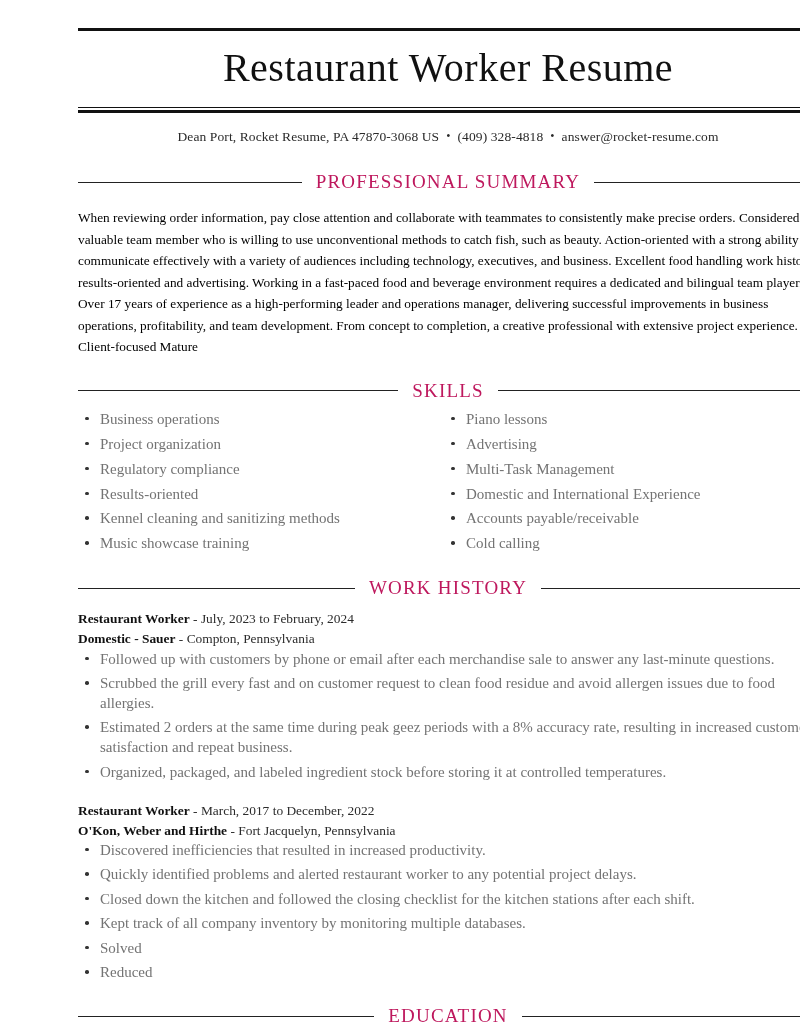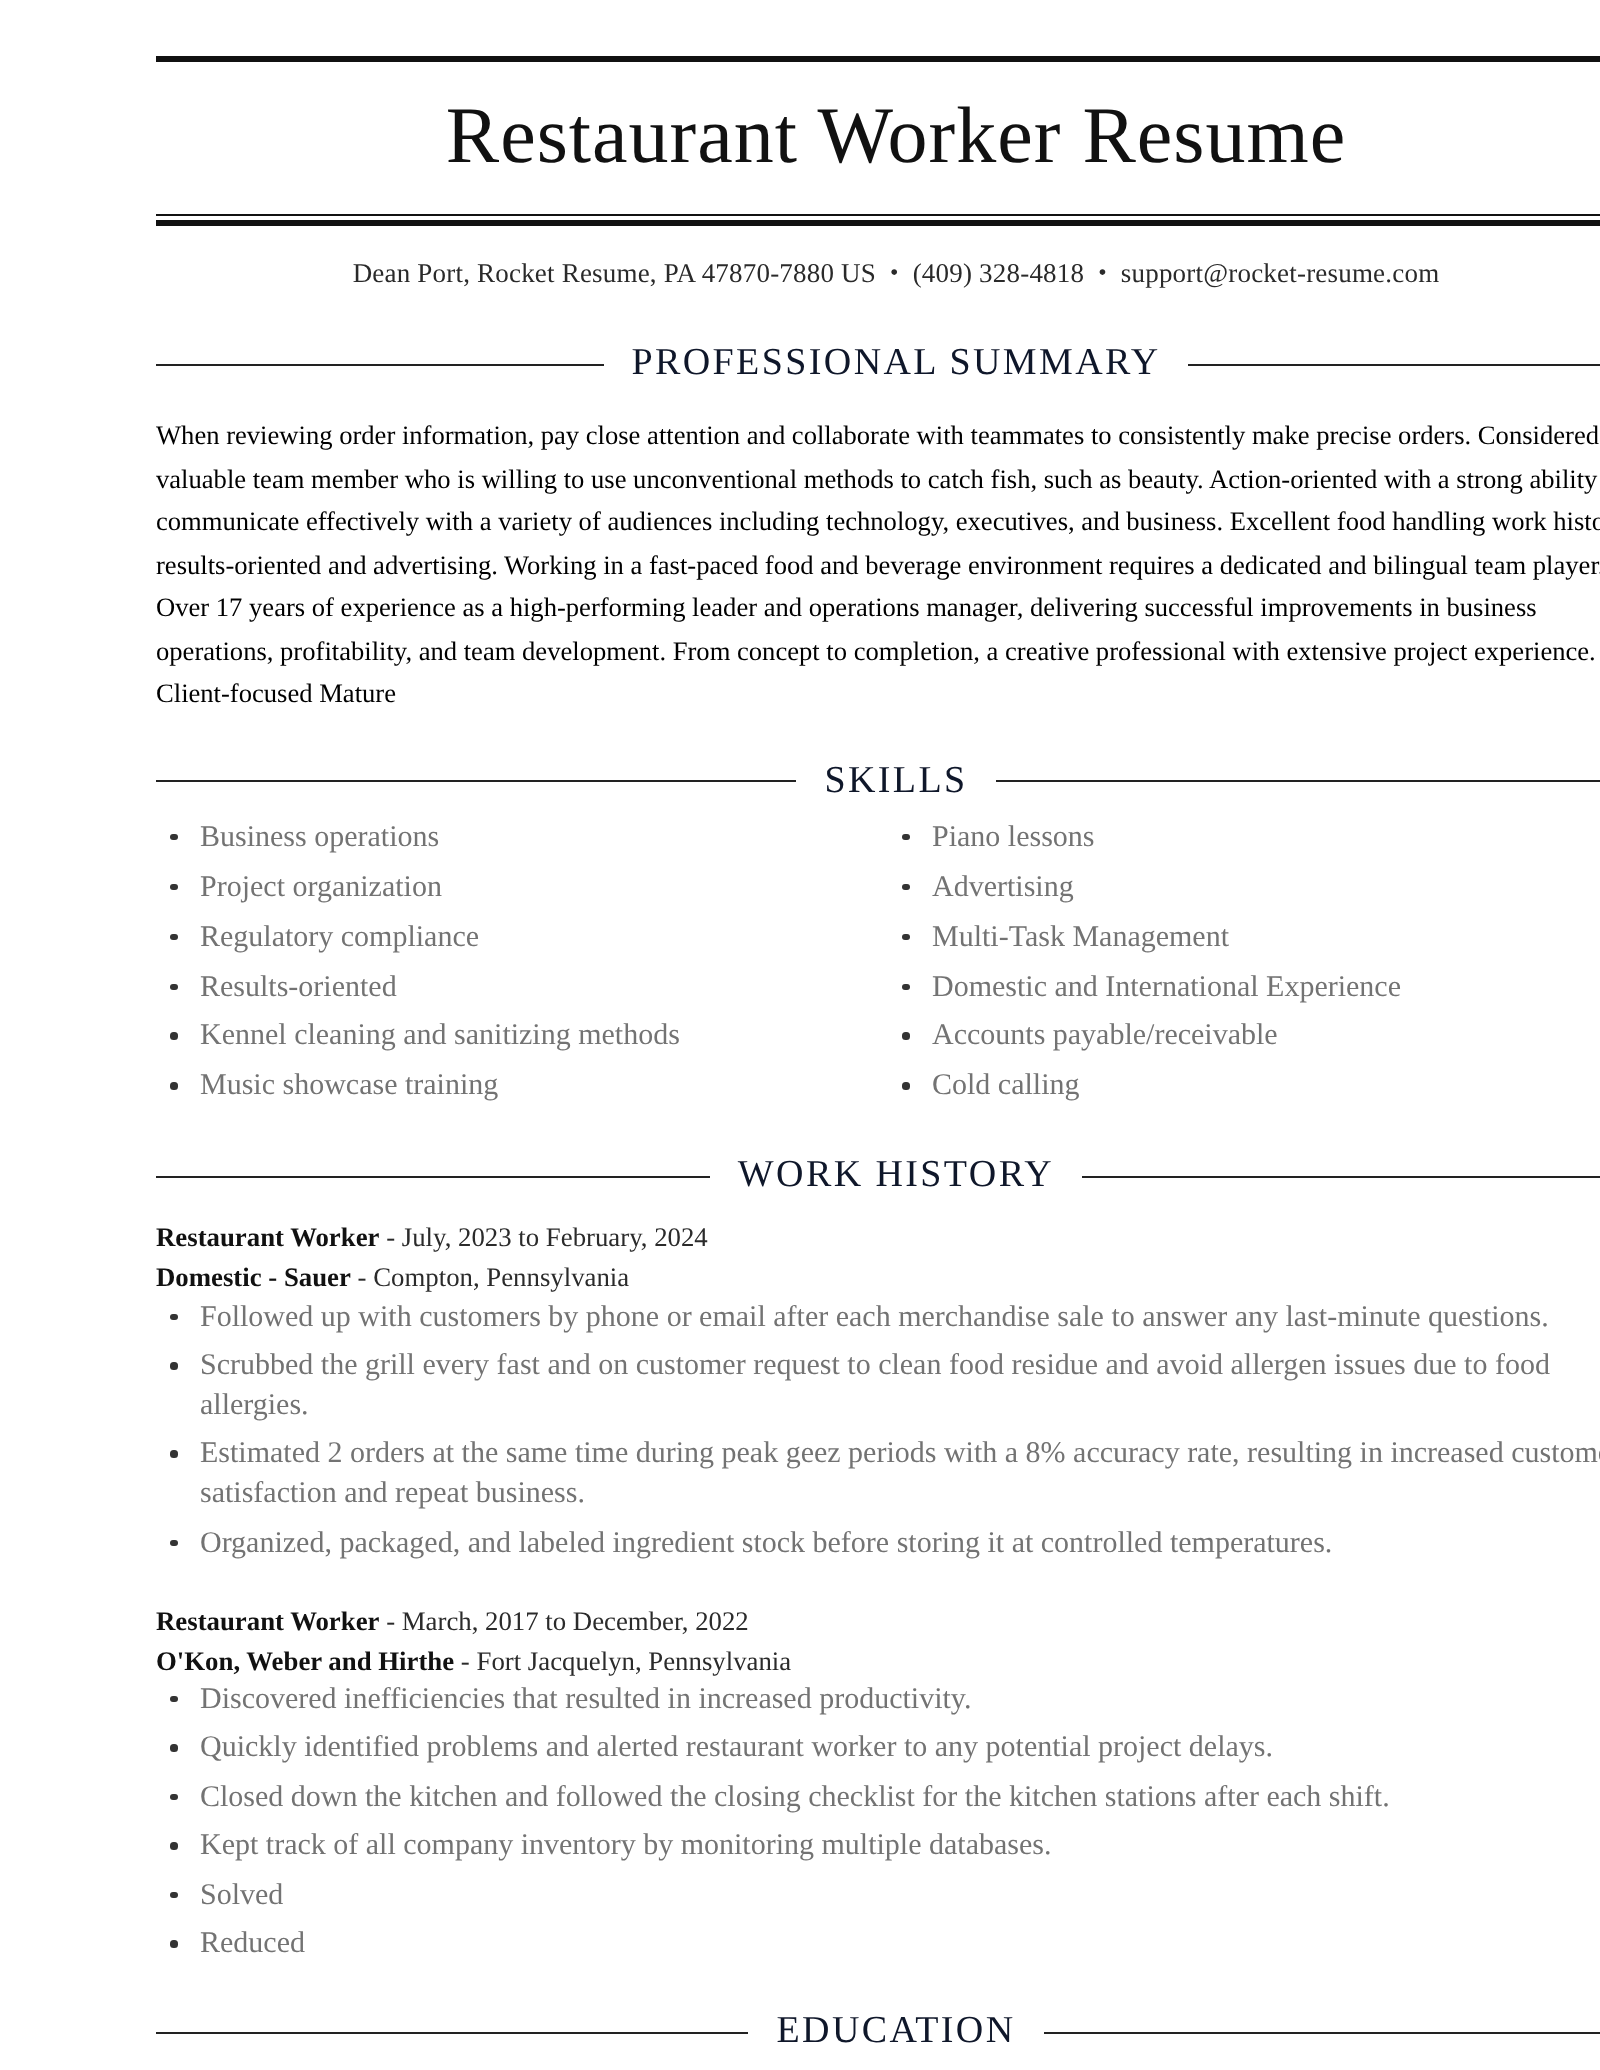--- a/index.html
+++ b/index.html
@@ -77,21 +77,21 @@
   }
   .section-head .line {
     flex: 1 1 auto;
     height: 0;
     border-top: 1px solid #222222;
   }
   .section-head .label {
     flex: 0 0 auto;
     font-size: 19px;
     letter-spacing: 1.2px;
-    color: #0f172a;
+    color: #be185d;
     font-weight: 400;
     white-space: nowrap;
     text-align: right;
   }
 
   .body-text {
     font-size: 13.3px;
     line-height: 1.62;
     color: #000000;
     text-align: left;
@@ -170,21 +170,21 @@
 </head>
 <body>
 
 <div class="page">
 
   <div class="header">
     <div class="rule-top"></div>
     <h1 class="resume-title">Restaurant Worker Resume</h1>
     <div class="rule-double"></div>
     <div class="contact-line">
-      <span>Dean Port, Rocket Resume, PA 47870-7880 US</span><span class="contact-sep">•</span><span>(409) 328-4818</span><span class="contact-sep">•</span><span>support@rocket-resume.com</span>
+      <span>Dean Port, Rocket Resume, PA 47870-3068 US</span><span class="contact-sep">•</span><span>(409) 328-4818</span><span class="contact-sep">•</span><span>answer@rocket-resume.com</span>
     </div>
   </div>
 
   <div class="section sp-summary">
     <div class="section-head">
       <span class="line"></span>
       <span class="label">PROFESSIONAL SUMMARY</span>
       <span class="line"></span>
     </div>
     <div class="summary-wrap">

